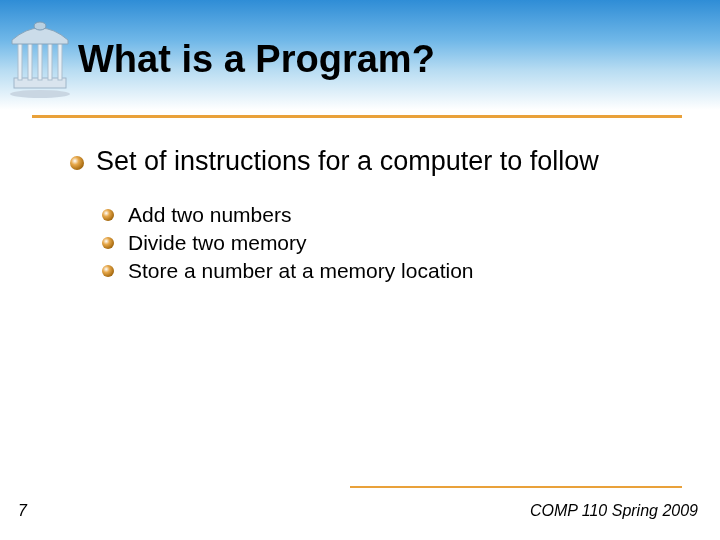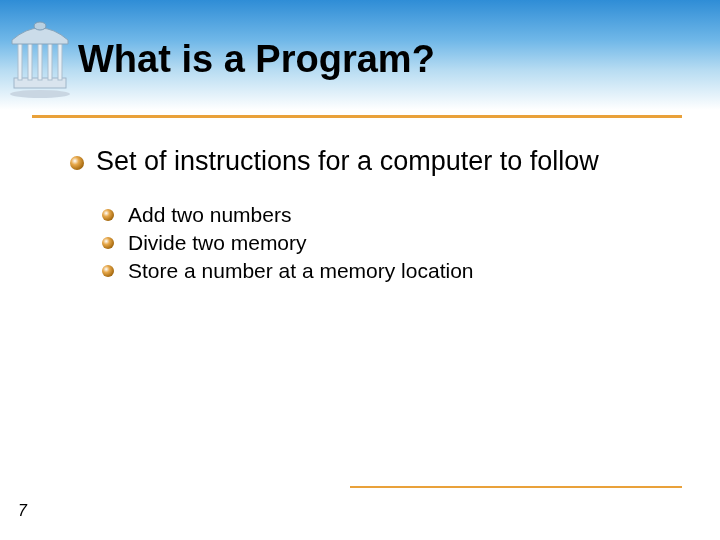--- a/index.html
+++ b/index.html
@@ -137,14 +137,15 @@
         <span>Divide two memory</span>
       </div>
       <div class="bullet-l2">
         <span>Store a number at a memory location</span>
       </div>
     </div>
   </div>
 
   <div class="footer-line"></div>
   <div class="page-num">7</div>
+  <div class="footer-text">COMP 110 Spring 2009</div>
 
 </div>
 
 </body></html>

